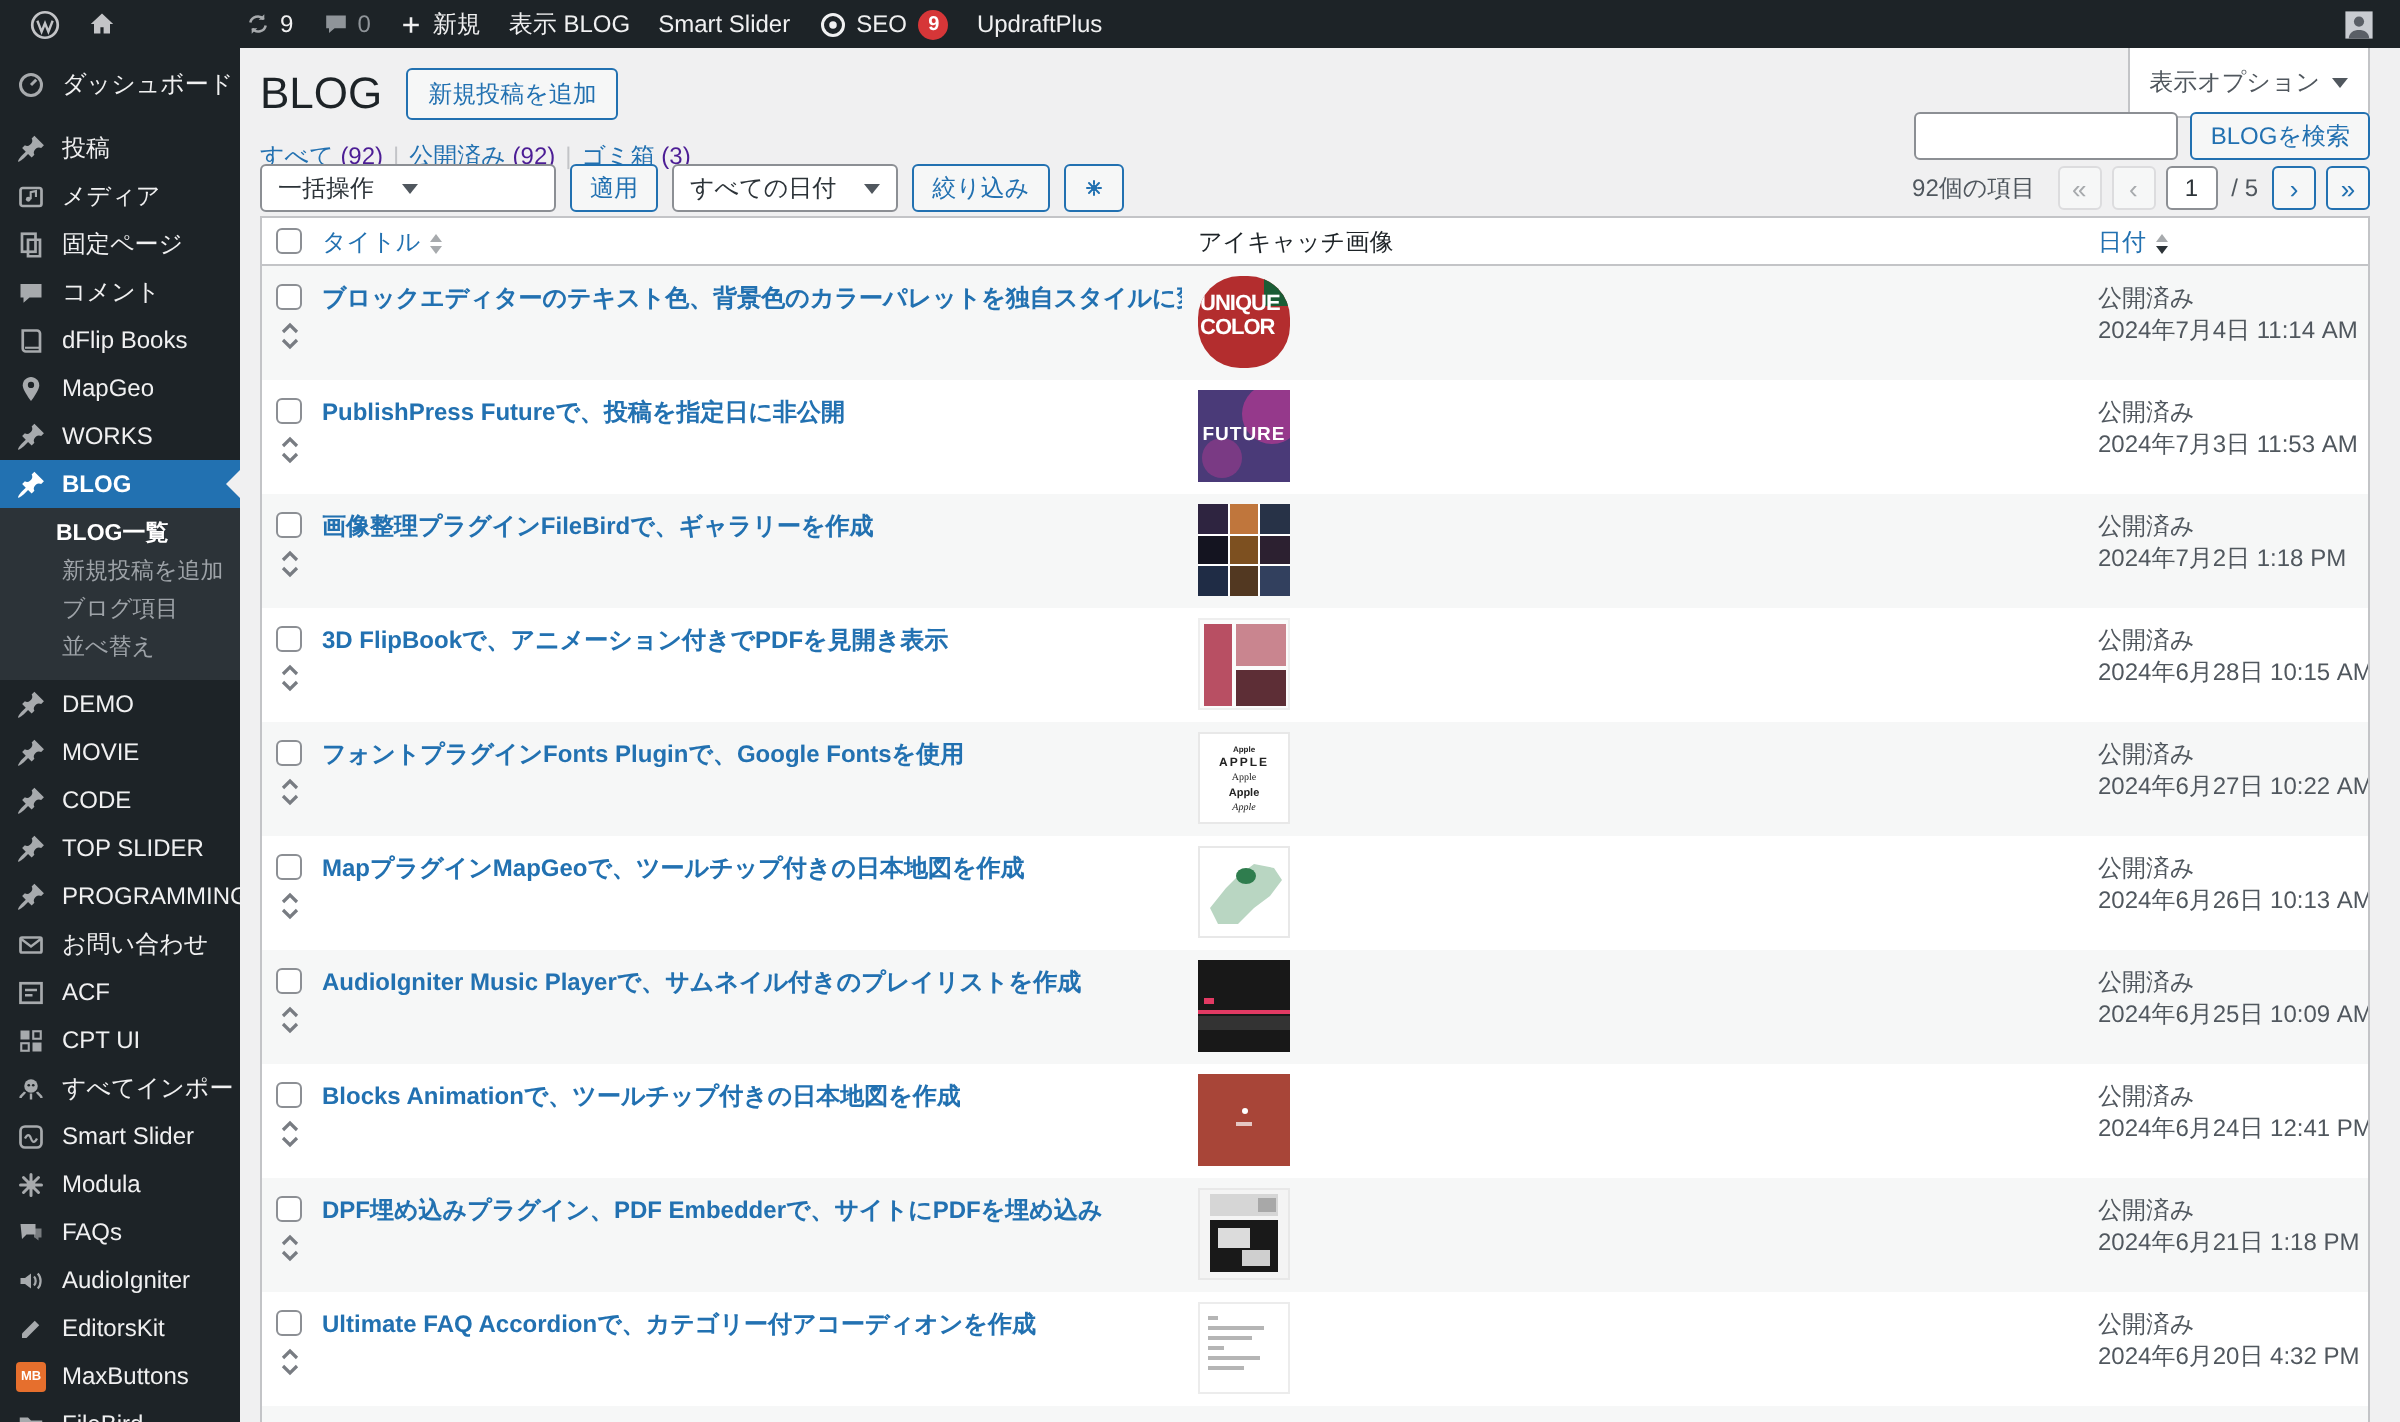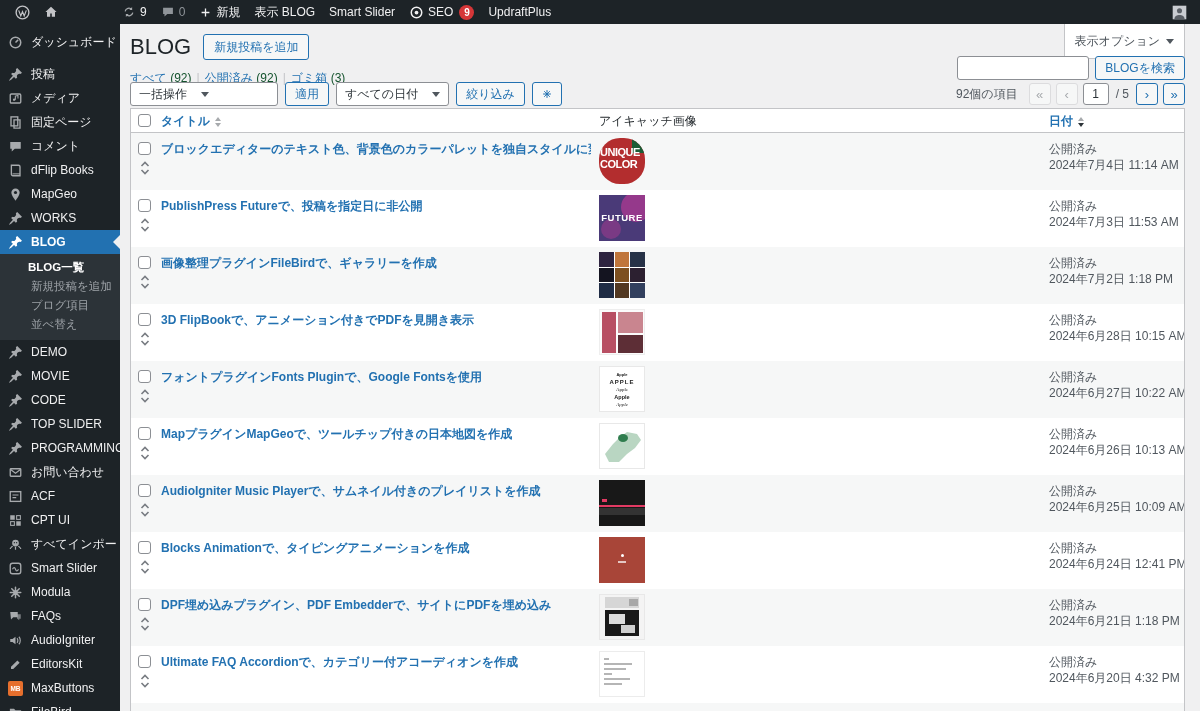--- a/index.html
+++ b/index.html
@@ -75,21 +75,21 @@
   #page-title { font-size:22px; font-weight:400; color:#1d2327; }
   .btn {
     display:inline-flex; align-items:center; justify-content:center;
     background:#f6f7f7; border:1px solid #2271b1; color:#2271b1;
     border-radius:3px; font-size:12px; height:26px; padding:0 10px; cursor:pointer; white-space:nowrap;
   }
   .btn.small { height:24px; padding:0 9px; }
 
   #views { position:absolute; top:46px; left:10px; color:#646970; }
   #views a { color:#2271b1; text-decoration:none; cursor:pointer; }
-  #views .cnt { color:#14532d; }
+  #views .cnt { color:#4c1d95; }
   #views .bar { color:#c3c4c7; margin:0 5px; }
 
   #tablenav { position:absolute; top:58px; left:10px; display:flex; align-items:center; gap:7px; }
   .sel {
     display:inline-flex; align-items:center; gap:14px;
     background:#fff; border:1px solid #8c8f94; border-radius:3px;
     height:24px; padding:0 8px; color:#2c3338; cursor:pointer; white-space:nowrap;
   }
   .sel .arr { width:0; height:0; border-left:4px solid transparent; border-right:4px solid transparent; border-top:5px solid #50575e; }
   .icon-btn { width:30px; }
@@ -113,21 +113,21 @@
     position:absolute; top:84px; left:10px; right:15px; bottom:-10px;
     background:#fff; border:1px solid #c3c4c7; overflow:hidden;
   }
   #thead { position:relative; height:24px; border-bottom:1px solid #c3c4c7; background:#fff; }
   .cb {
     display:inline-block; width:13px; height:13px; background:#fff;
     border:1px solid #8c8f94; border-radius:3px; cursor:pointer;
   }
   #thead .cb { position:absolute; left:7px; top:5px; }
   .hcol { position:absolute; top:4px; font-size:12px; }
-  .hcol a { color:#2271b1; text-decoration:none; cursor:pointer; display:inline-flex; align-items:center;font-weight:bold; }
+  .hcol a { color:#2271b1; text-decoration:none; cursor:pointer; display:inline-flex; align-items:center; }
   .h-title { left:30px; }
   .h-img { left:468px; color:#1d2327; }
   .h-date { left:918px; }
   .sorter { display:inline-flex; flex-direction:column; gap:2px; margin-left:5px; }
   .tri-up { width:0; height:0; border-left:3.5px solid transparent; border-right:3.5px solid transparent; border-bottom:4.5px solid #a7aaad; }
   .tri-down { width:0; height:0; border-left:3.5px solid transparent; border-right:3.5px solid transparent; border-top:4.5px solid #a7aaad; }
   .tri-down.on { border-top-color:#2c3338; }
 
   .row { position:relative; height:57px; background:#fff; }
   #tbody .row:nth-child(odd) { background:#f6f7f7; }
@@ -771,21 +771,21 @@
         <div class="pdate">2024年6月25日 10:09 AM</div>
       </div>
 
       <div class="row">
         <span class="cb"></span>
         <span class="handle">
             <svg width="12" height="16">
               <use href="#i-sort"></use>
             </svg>
           </span>
-        <a class="rtitle">Blocks Animationで、タイピングアニメーションを作成</a>
+        <a class="rtitle">Blocks Animationで、ツールチップ付きの日本地図を作成</a>
         <div class="thumb t8">
             <i class="d1"></i>
             <i class="d2"></i>
           </div>
         <div class="status">公開済み</div>
         <div class="pdate">2024年6月24日 12:41 PM</div>
       </div>
 
       <div class="row">
         <span class="cb"></span>

